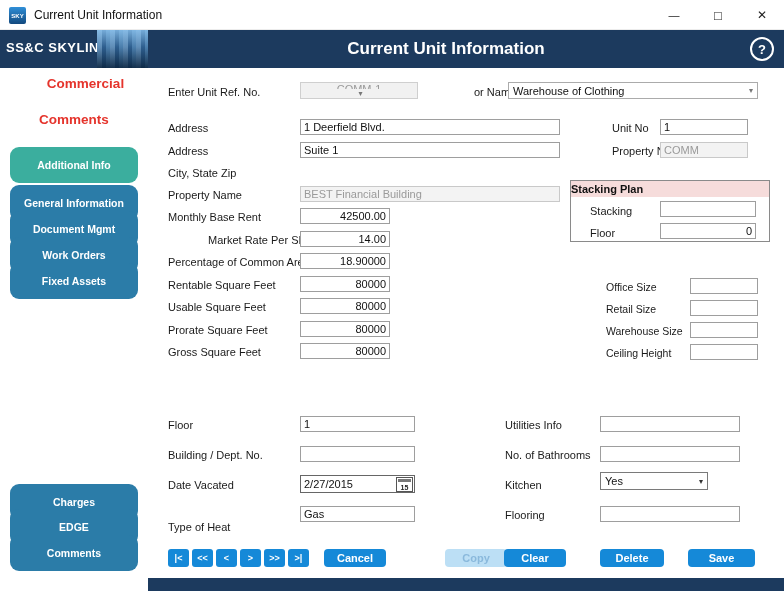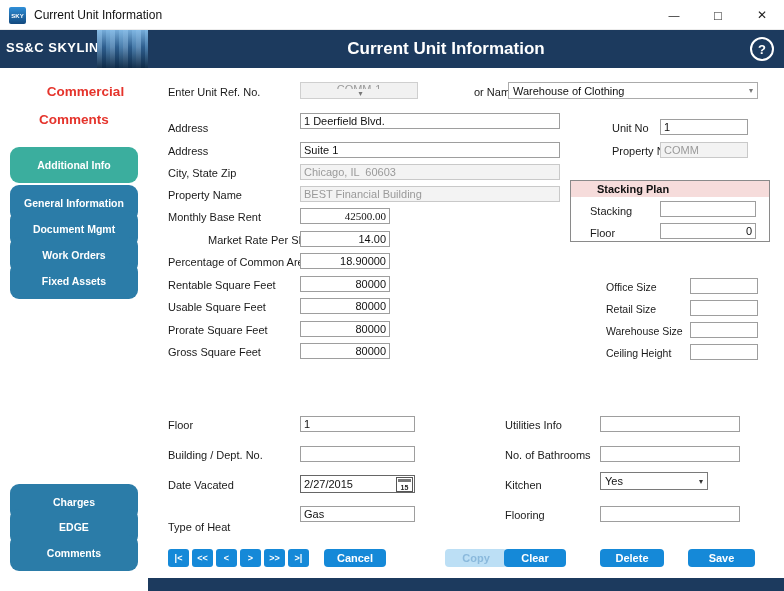--- a/index.html
+++ b/index.html
@@ -45,21 +45,21 @@
   .inp.num { text-align:right; }
   .inp.dis { background:#f3f3f3; color:#9a9a9a; border-color:#c9c9c9; }
   .drop { position:absolute; height:17px; border:1px solid #ababab; background:#fff; display:flex; align-items:center;
           padding:0 4px; font-size:11px; color:#111; cursor:pointer; }
   .drop .drop-text { flex:1; white-space:nowrap; overflow:hidden; }
   .drop .chev { font-size:8px; color:#777; margin-left:3px; }
   .drop.dis { background:#f1f1f1; color:#999; border-color:#cfcfcf; cursor:default;flex-direction:column; }
 
   .groupbox { position:absolute; left:570px; top:180px; width:200px; height:62px; border:1px solid #8a8a8a; background:#fff; }
   .group-title { position:absolute; left:571px; top:181px; width:198px; height:16px; background:#f6dcdb;
-                 font-size:11px; font-weight:bold; color:#111; padding:2px 0 0 26px; }
+                 font-size:11px; font-weight:bold; color:#111; padding:2px 0 0 0; }
 
   .calbtn { position:absolute; width:17px; height:15px; border:1px solid #555; background:#fff; font-size:7px; font-weight:bold;
             color:#222; display:flex; align-items:flex-end; justify-content:center; cursor:pointer; }
   .calbtn::before { content:""; position:absolute; top:1px; left:1px; right:1px; height:3px; background:#777; }
 
   
   .act { position:absolute; top:549px; height:18px; border-radius:4px; background:#1589d8; color:#fff;
          font-size:11px; font-weight:bold; display:flex; align-items:center; justify-content:center; cursor:pointer; }
   .act.navb { width:21px; font-size:9px; border-radius:3px; }
   .act.disabled { background:#bcdff5; color:#8ab9dc; cursor:default;margin-left:33px; }
@@ -80,21 +80,21 @@
   </div>
 
   <div class="header">
     <div class="brand"><span>SS&amp;C SKYLINE</span><sup>®</sup></div>
     <div class="skyline-art"></div>
     <div class="hdr-title">Current Unit Information</div>
     <div class="help">?</div>
   </div>
 
   <div class="sidebar">
-    <div class="side-head" style="top:16px;padding-left:23px;">Commercial</div>
+    <div class="side-head" style="top:8px;padding-left:23px;">Commercial</div>
     <div class="side-head" style="top:44px;">Comments</div>
 
     <div class="side-btn active" style="top:79px;">Additional Info</div>
     <div class="side-btn" style="top:117px;">General Information</div>
     <div class="side-btn" style="top:143px;">Document Mgmt</div>
     <div class="side-btn" style="top:169px;">Work Orders</div>
     <div class="side-btn" style="top:195px;">Fixed Assets</div>
 
     <div class="side-btn" style="top:416px;">Charges</div>
     <div class="side-btn" style="top:441px;">EDGE</div>
@@ -106,33 +106,32 @@
     <span class="drop-text">COMM-1</span>
     <span class="chev">▾</span>
   </div>
   <div class="lbl" style="left:474px;top:86px;">or Name</div>
   <div class="drop" style="left:508px;top:82px;width:250px;">
     <span class="drop-text">Warehouse of Clothing</span>
     <span class="chev">▾</span>
   </div>
 
   <div class="lbl" style="left:168px;top:122px;">Address</div>
-  <input class="inp" style="left: 300px; top: 113px; width: 260px;" value="1 Deerfield Blvd.">
+  <input class="inp" style="left: 300px; top: 119px; width: 260px;" value="1 Deerfield Blvd.">
 
   <div class="lbl" style="left:168px;top:145px;">Address</div>
   <input class="inp" style="left: 300px; top: 142px; width: 260px;" value="Suite 1">
 
   <div class="lbl" style="left:168px;top:167px;">City, State Zip</div>
-  <input class="inp dis" style="left: 300px; top: 164px; width: 260px;" value="Chicago, IL  60603">
 
   <div class="lbl" style="left:168px;top:189px;">Property Name</div>
   <input class="inp dis" style="left: 300px; top: 186px; width: 260px;" value="BEST Financial Building">
 
   <div class="lbl" style="left:168px;top:211px;">Monthly Base Rent</div>
-  <input class="inp num" style="left: 300px; top: 208px; width: 90px; font-family: Liberation Serif, serif;" value="42500.00">
+  <input class="inp num" style="left: 300px; top: 208px; width: 90px;" value="42500.00">
 
   <div class="lbl" style="left:168px;top:234px;padding-left:40px;">Market Rate Per SF</div>
   <input class="inp num" style="left: 300px; top: 231px; width: 90px;" value="14.00">
 
   <div class="lbl" style="left:168px;top:256px;">Percentage of Common Area</div>
   <input class="inp num" style="left: 300px; top: 253px; width: 90px;" value="18.90000">
 
   <div class="lbl" style="left:168px;top:279px;">Rentable Square Feet</div>
   <input class="inp num" style="left: 300px; top: 276px; width: 90px;" value="80000">
 

